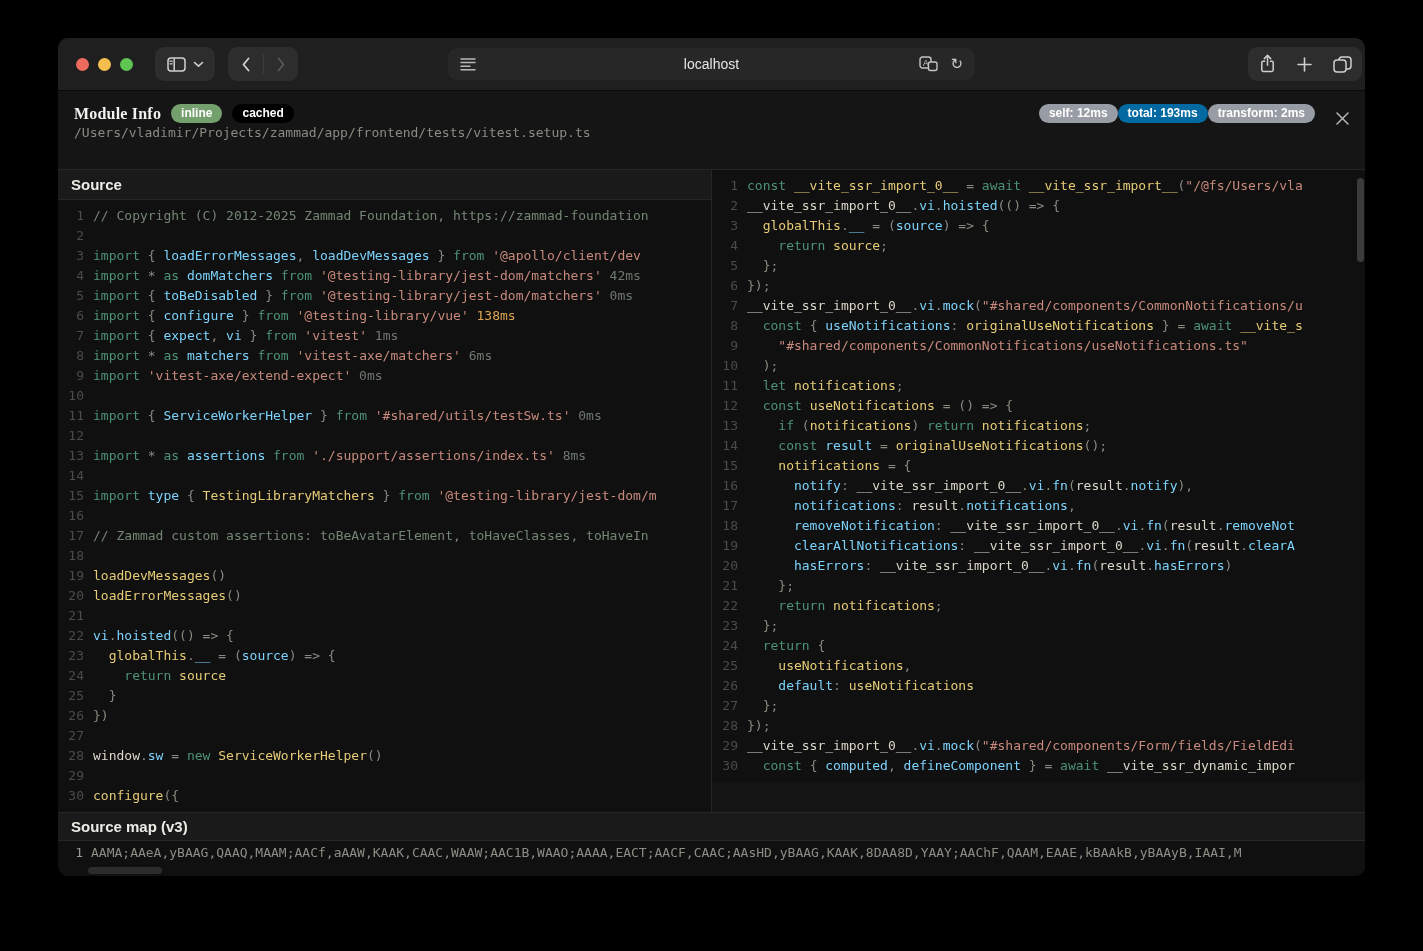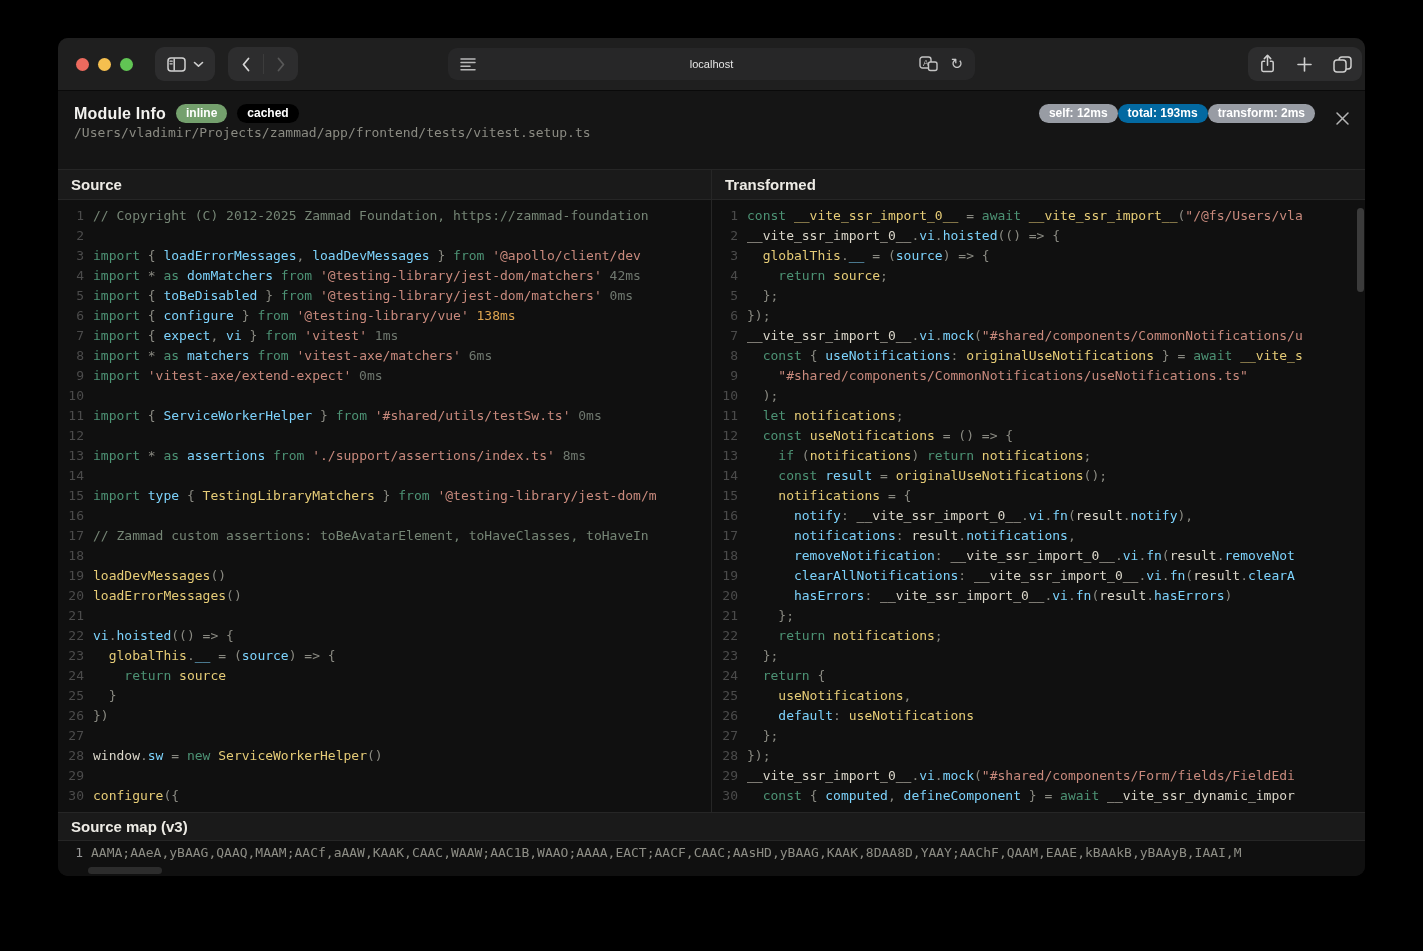--- a/index.html
+++ b/index.html
@@ -12,28 +12,28 @@
   .light{width:13px;height:13px;border-radius:50%;}
   .l-red{background:#ec6a5e}.l-yellow{background:#f5bf4f}.l-green{background:#61c554}
   .tb-pill{position:absolute;top:9px;height:34px;background:#2d2d2e;border-radius:9px;
     display:flex;align-items:center;justify-content:center;}
   .pill-sidebar{left:97px;width:60px;gap:7px;}
   .pill-nav{left:170px;width:70px;}
   .pill-nav .divider{width:1px;height:20px;background:#3c3c3c;margin:0 6px;}
   .navbtn{width:22px;display:flex;align-items:center;justify-content:center;cursor:default;}
   .urlbar{position:absolute;left:390px;top:10px;width:527px;height:32px;background:#272728;
     border-radius:9px;display:flex;align-items:center;padding:0 12px;box-sizing:border-box;}
-  .url-text{position:absolute;left:0;right:0;text-align:center;color:#e6e6e6;font-size:11px;}
+  .url-text{position:absolute;left:0;right:0;text-align:center;color:#e6e6e6;font-size:14px;}
   .url-right{margin-left:auto;display:flex;align-items:center;gap:12px;z-index:2;}
   .reload-glyph{font-family:"DejaVu Sans",sans-serif;color:#c6c6c6;font-size:15px;line-height:1;}
   .pill-right{right:3px;width:114px;gap:0;justify-content:space-around;}
   
   .modhead{position:relative;height:78px;background:#151515;padding:13px 16px 0 16px;box-sizing:border-box;}
   .modrow{display:flex;align-items:center;gap:10px;}
-  .modtitle{color:#f2f1ee;font-size:16px;font-weight:700;letter-spacing:.2px;}
+  .modtitle{color:#f2f1ee;font-size:16px;font-weight:700;letter-spacing:.2px;font-family:Liberation Serif, serif;}
   .badge{font-size:12px;font-weight:700;color:#fff;padding:3px 10px 4px;border-radius:11px;line-height:1;}
   .timings{margin-left:auto;display:flex;align-items:center;gap:0;margin-right:34px;}
   .closebtn{position:absolute;right:14px;top:18px;width:18px;height:18px;display:flex;
     align-items:center;justify-content:center;cursor:default;}
   .modpath{margin-top:2px;font-family:"DejaVu Sans Mono",monospace;font-size:13px;color:#8b8b83;}
   
   .panels{display:flex;border-top:1px solid #262626;justify-content:center;}
   .panel{width:653px;}
   .panel+.panel{border-left:1px solid #262626;width:653px;}
   .panel-header{height:29px;line-height:29px;background:#1a1a1a;border-bottom:1px solid #262626;
@@ -194,21 +194,20 @@
           <div class="cl"><span class="ln">24</span><span class="cd"><span class="tk-p">    </span><span class="tk-k">return </span><span class="tk-y">source</span></span></div>
           <div class="cl"><span class="ln">25</span><span class="cd"><span class="tk-p">  }</span></span></div>
           <div class="cl"><span class="ln">26</span><span class="cd"><span class="tk-p">})</span></span></div>
           <div class="cl"><span class="ln">27</span><span class="cd"></span></div>
           <div class="cl"><span class="ln">28</span><span class="cd"><span class="tk-f">window</span><span class="tk-p">.</span><span class="tk-v">sw</span><span class="tk-p"> = </span><span class="tk-k">new </span><span class="tk-y">ServiceWorkerHelper</span><span class="tk-p">()</span></span></div>
           <div class="cl"><span class="ln">29</span><span class="cd"></span></div>
           <div class="cl"><span class="ln">30</span><span class="cd"><span class="tk-y">configure</span><span class="tk-p">({</span></span></div>
         </div>
     </div>
     <div class="panel">
-      <div class="panel-header">Transformed</div>
       <div class="code-area">
         <div class="vscroll"></div>
       <div class="cl"><span class="ln">1</span><span class="cd"><span class="tk-k">const </span><span class="tk-y">__vite_ssr_import_0__</span><span class="tk-p"> = </span><span class="tk-k">await </span><span class="tk-y">__vite_ssr_import__</span><span class="tk-p">(</span><span class="tk-s">"/@fs/Users/vla</span></span></div>
           <div class="cl"><span class="ln">2</span><span class="cd"><span class="tk-f">__vite_ssr_import_0__</span><span class="tk-p">.</span><span class="tk-v">vi</span><span class="tk-p">.</span><span class="tk-v">hoisted</span><span class="tk-p">(() =&gt; {</span></span></div>
           <div class="cl"><span class="ln">3</span><span class="cd"><span class="tk-p">  </span><span class="tk-y">globalThis</span><span class="tk-p">.</span><span class="tk-v">__</span><span class="tk-p"> = (</span><span class="tk-v">source</span><span class="tk-p">) =&gt; {</span></span></div>
           <div class="cl"><span class="ln">4</span><span class="cd"><span class="tk-p">    </span><span class="tk-k">return </span><span class="tk-y">source</span><span class="tk-p">;</span></span></div>
           <div class="cl"><span class="ln">5</span><span class="cd"><span class="tk-p">  };</span></span></div>
           <div class="cl"><span class="ln">6</span><span class="cd"><span class="tk-p">});</span></span></div>
           <div class="cl"><span class="ln">7</span><span class="cd"><span class="tk-f">__vite_ssr_import_0__</span><span class="tk-p">.</span><span class="tk-v">vi</span><span class="tk-p">.</span><span class="tk-v">mock</span><span class="tk-p">(</span><span class="tk-s">"#shared/components/CommonNotifications/u</span></span></div>
           <div class="cl"><span class="ln">8</span><span class="cd"><span class="tk-p">  </span><span class="tk-k">const </span><span class="tk-p">{ </span><span class="tk-v">useNotifications</span><span class="tk-p">: </span><span class="tk-y">originalUseNotifications</span><span class="tk-p"> } = </span><span class="tk-k">await </span><span class="tk-y">__vite_s</span></span></div>

